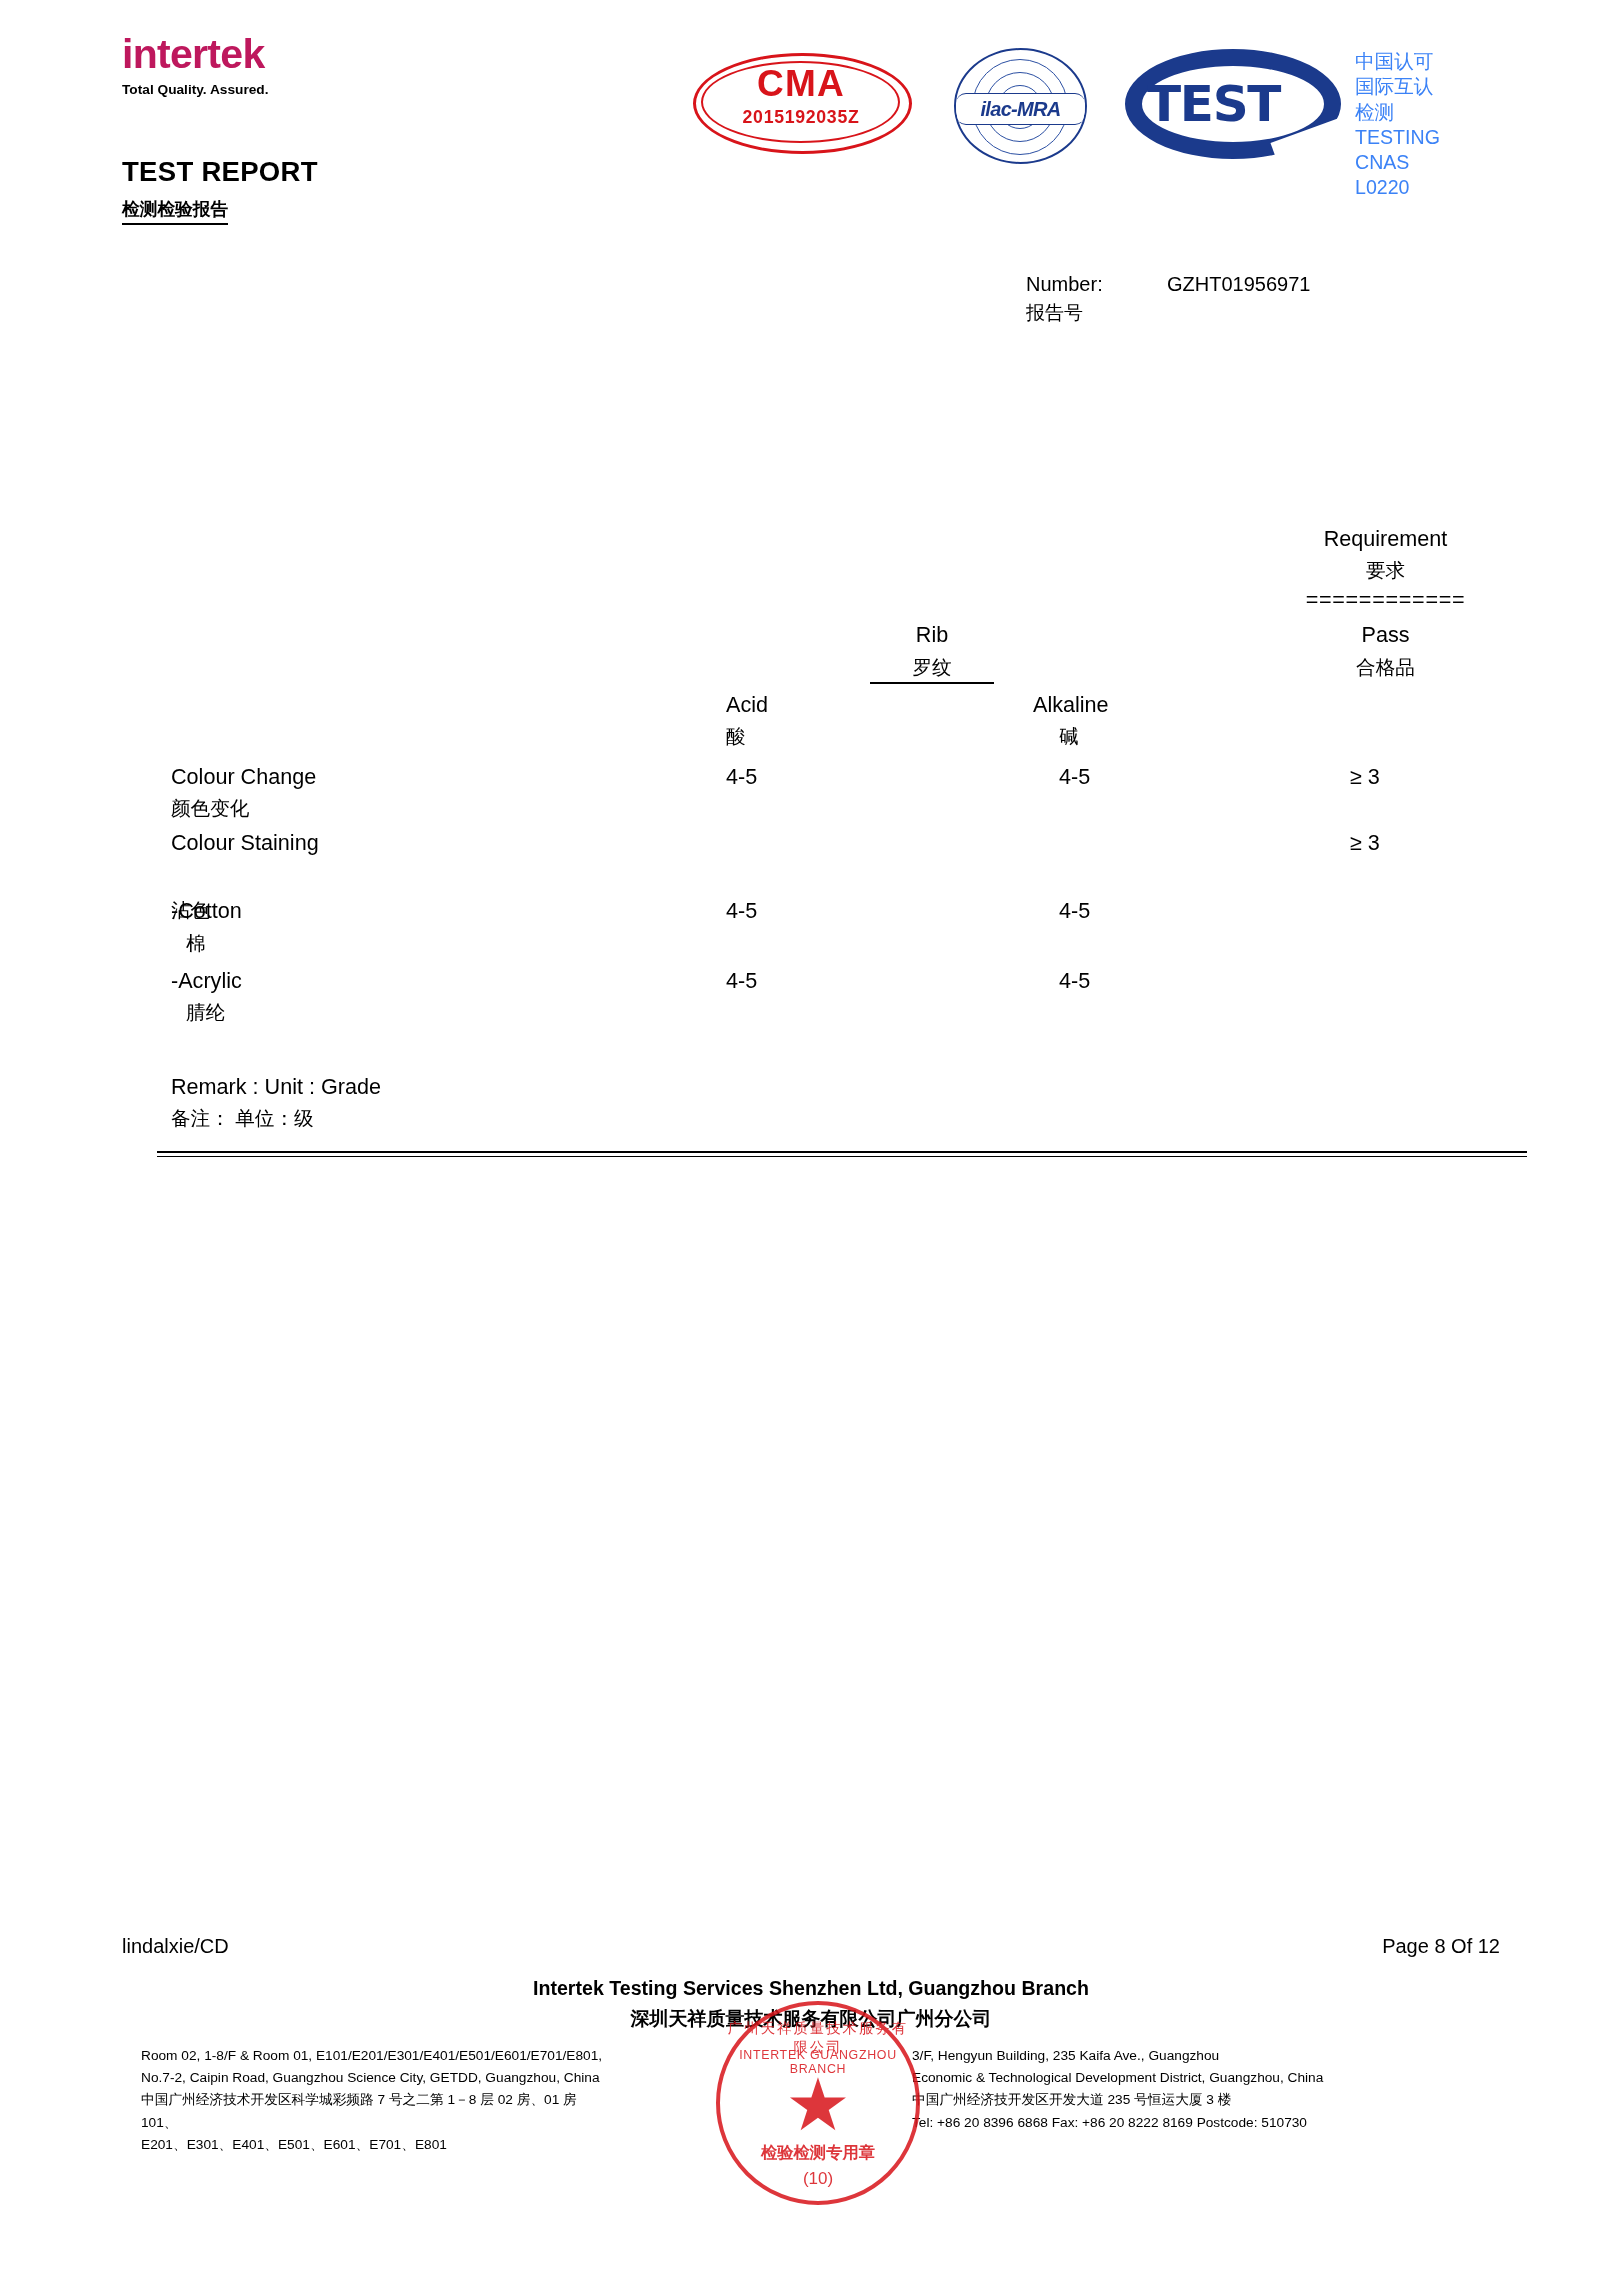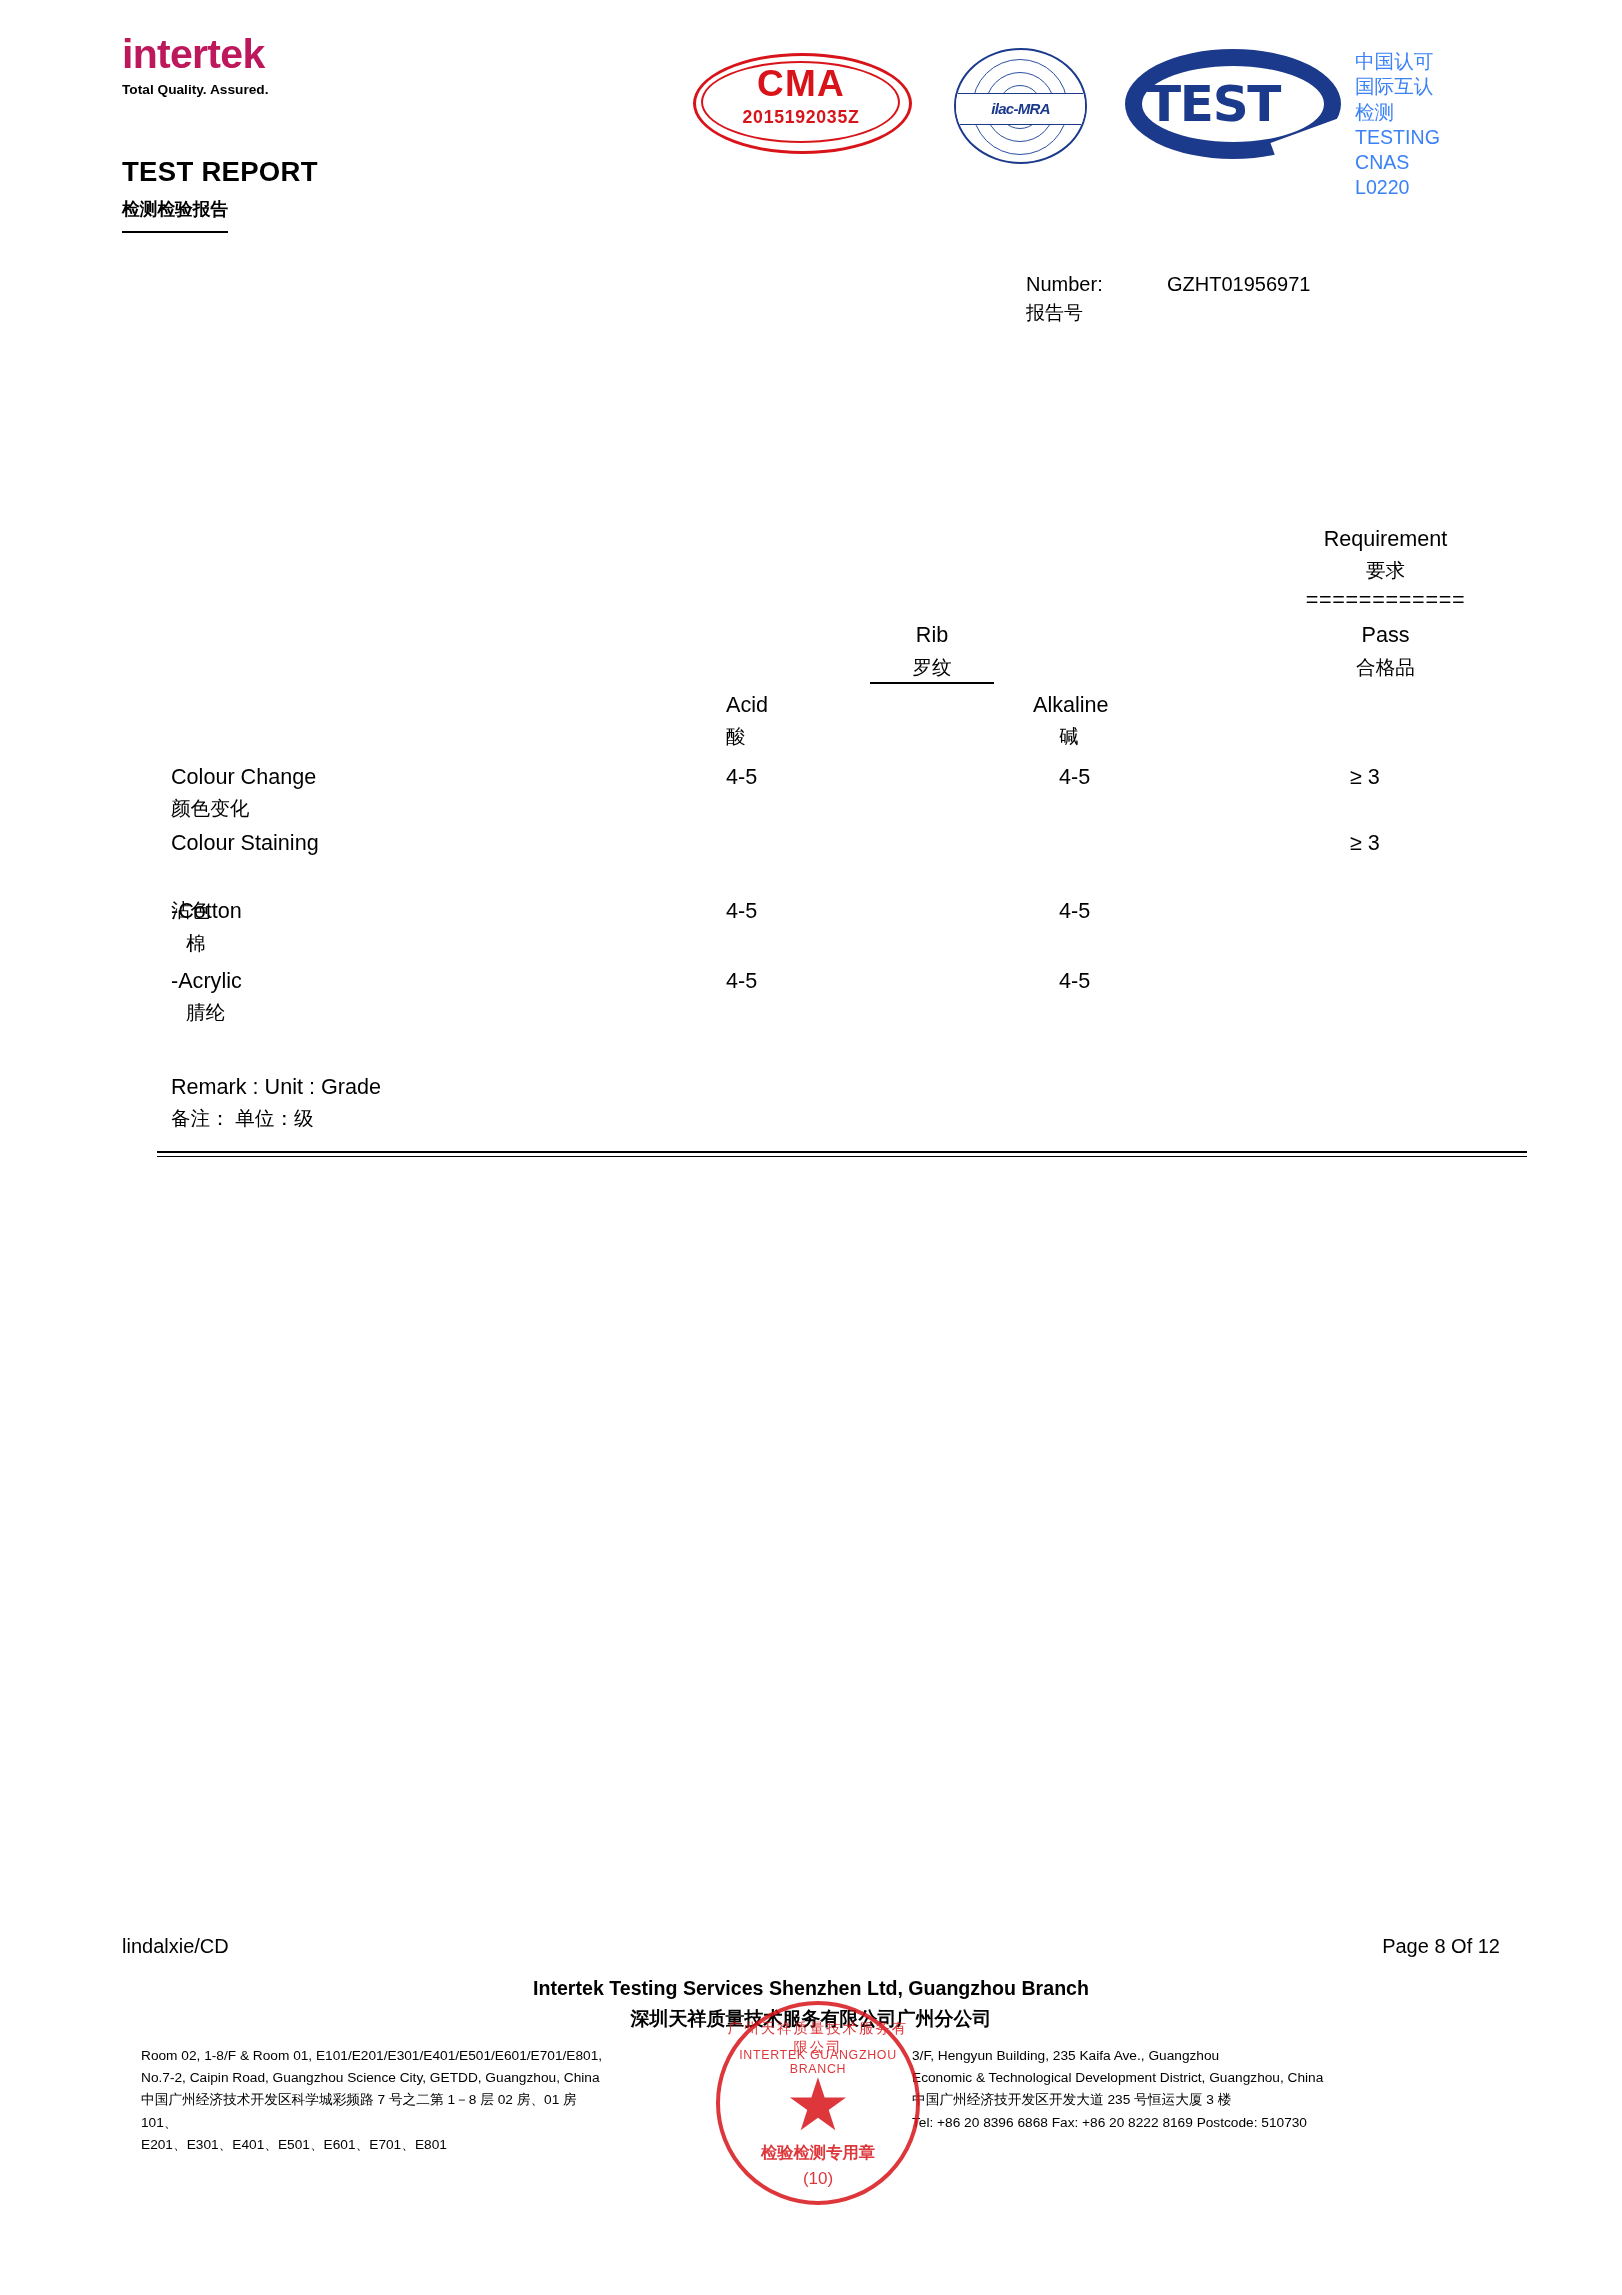--- a/index.html
+++ b/index.html
@@ -48,21 +48,21 @@
     font-weight: bold;
     letter-spacing: 0.3px;
   }
   .report-title-cn {
     position: absolute;
     left: 122px;
     top: 197px;
     font-size: 17.7px;
     font-weight: bold;
     border-bottom: 2px solid #000;
-    padding-bottom: 10px;
+    padding-bottom: 2px;
   }
 
   
   .logos {
     position: absolute;
     left: 693px;
     top: 39px;
     width: 843px;
     height: 150px;
   }
@@ -127,25 +127,26 @@
   .ilac-band {
     position: absolute;
     left: 0; right: 0;
     top: 43px;
     height: 30px;
     background: #ffffff;
     border-top: 1.3px solid #1b3a8c;
     border-bottom: 1.3px solid #1b3a8c;
     text-align: center;
     line-height: 30px;
-    font-size: 15px;
+    font-size: 20px;
     font-weight: bold;
     font-style: italic;
     color: #1b3a8c;
     letter-spacing: -0.7px;
+    border-radius: 10px;
   }
 
   .cnas-logo {
     position: absolute;
     left: 432px; top: 6.5px;
     width: 275px; height: 121px;
   }
   .cnas-swoosh {
     position: absolute;
     left: 0; top: 3.9px;

